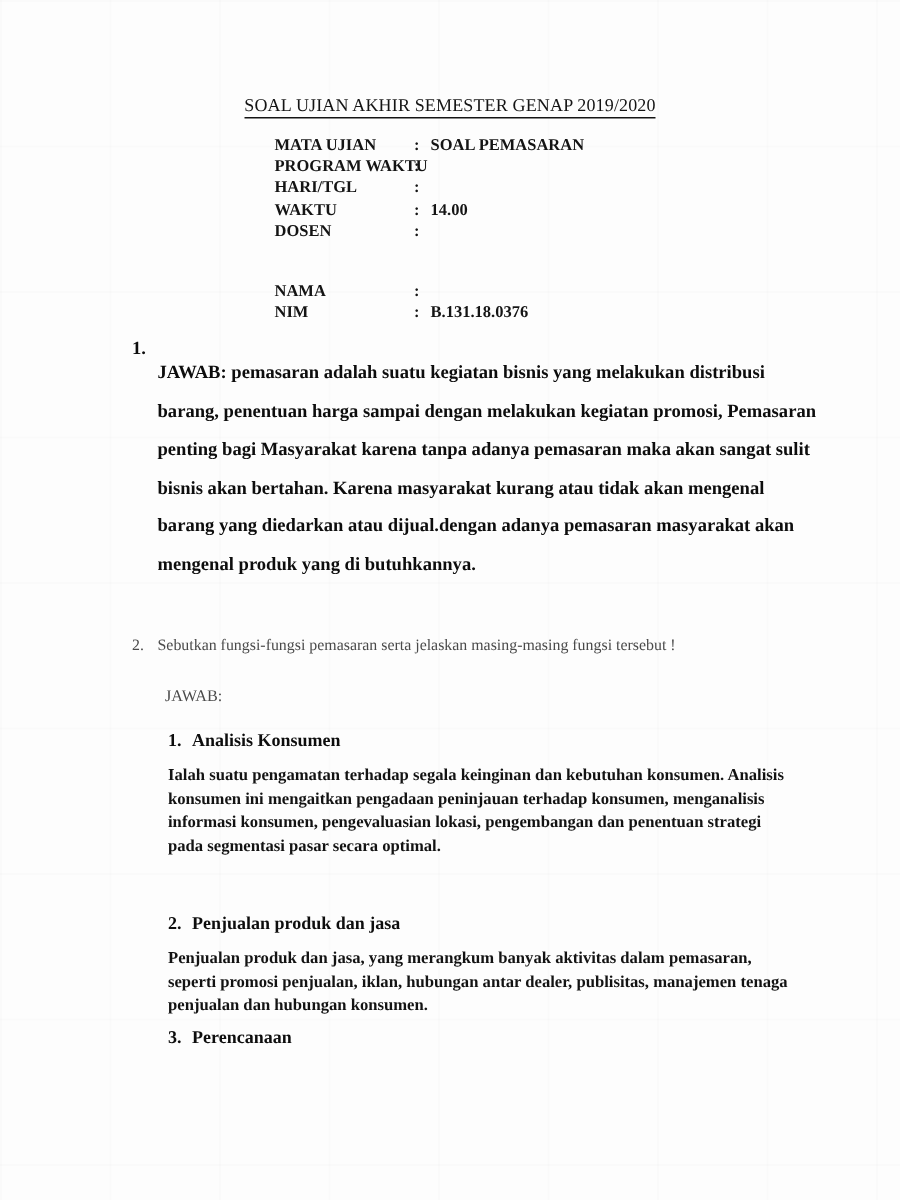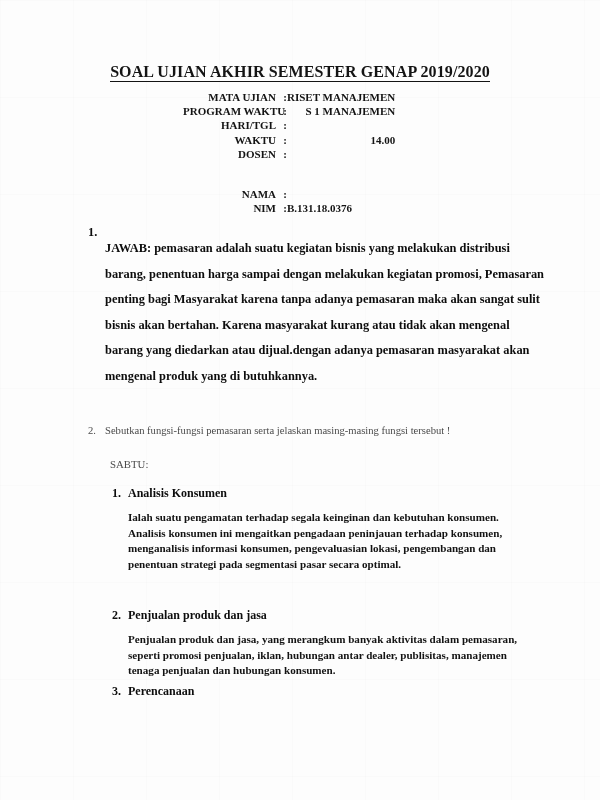--- a/index.html
+++ b/index.html
@@ -26,22 +26,22 @@
     background-size: 73px 97px;
   }
 
   
   .doc-title {
     position: absolute;
     top: 63px;
     left: 0;
     width: 600px;
     text-align: center;
-    font-size: 16px;
-    font-weight: bold;
+    font-size: 12px;
+    font-weight: normal;
     letter-spacing: 0.1px;
     color: #141414;
   }
   .doc-title span {
     border-bottom: 1.4px solid #141414;
     padding-bottom: 1px;
   }
 
   .meta-block {
     position: absolute;
@@ -50,21 +50,20 @@
     font-weight: bold;
     color: #141414;
     line-height: 14.2px;
   }
   #meta-exam { top: 90px; }
   #meta-student { top: 167px; margin-top: 20px; }
 
   .meta-row {
     display: flex;
     white-space: nowrap;
-    text-align: right;
   }
   .meta-label {
     width: 93px;
     flex: 0 0 93px;
   }
   .meta-sep {
     width: 11px;
     flex: 0 0 11px;
   }
   .meta-value { flex: 1 1 auto; }
@@ -124,21 +123,20 @@
     font-size: 12px;
     font-weight: bold;
     color: #0d0d0d;
   }
   .subitem-num {
     flex: 0 0 16px;
   }
   .subitem-title { flex: 1 1 auto; }
   .subitem-text {
     margin-top: 9px;
-    margin-left: 16px;
     font-size: 11.1px;
     font-weight: bold;
     line-height: 15.6px;
     color: #131313;
   }
 
   #subitem-1 { top: 486px; }
   #subitem-2 { top: 608px; }
   #subitem-3 { top: 684px; }
 </style>
@@ -148,26 +146,25 @@
 <div id="page">
 
   <div class="doc-title">
     <span>SOAL UJIAN AKHIR SEMESTER GENAP 2019/2020</span>
   </div>
 
   <div class="meta-block" id="meta-exam">
     <div class="meta-row">
       <div class="meta-label">MATA UJIAN</div>
       <div class="meta-sep">:</div>
-      <div class="meta-value">RISET MANAJEMEN</div>
+      <div class="meta-value">SOAL PEMASARAN</div>
     </div>
     <div class="meta-row">
       <div class="meta-label">PROGRAM WAKTU</div>
       <div class="meta-sep">:</div>
-      <div class="meta-value">S 1 MANAJEMEN</div>
     </div>
     <div class="meta-row">
       <div class="meta-label">HARI/TGL</div>
       <div class="meta-sep">:</div>
     </div>
     <div class="meta-row">
       <div class="meta-label">WAKTU</div>
       <div class="meta-sep">:</div>
       <div class="meta-value">14.00</div>
     </div>
@@ -198,21 +195,21 @@
     </div>
   </div>
 
   <div class="q-block" id="question-2">
     <div class="q-row">
       <div class="q-num">2.</div>
       <div class="q-body">Sebutkan  fungsi-fungsi pemasaran serta jelaskan masing-masing fungsi tersebut !</div>
     </div>
   </div>
 
-  <div id="q2-jawab">SABTU:</div>
+  <div id="q2-jawab">JAWAB:</div>
 
   <div class="subitem" id="subitem-1">
     <div class="subitem-head">
       <div class="subitem-num">1.</div>
       <div class="subitem-title">Analisis Konsumen</div>
     </div>
     <div class="subitem-text">Ialah suatu pengamatan terhadap segala keinginan dan kebutuhan konsumen. Analisis konsumen ini mengaitkan pengadaan peninjauan terhadap konsumen, menganalisis informasi konsumen, pengevaluasian lokasi, pengembangan dan penentuan strategi pada segmentasi pasar secara optimal.</div>
   </div>
 
   <div class="subitem" id="subitem-2">

